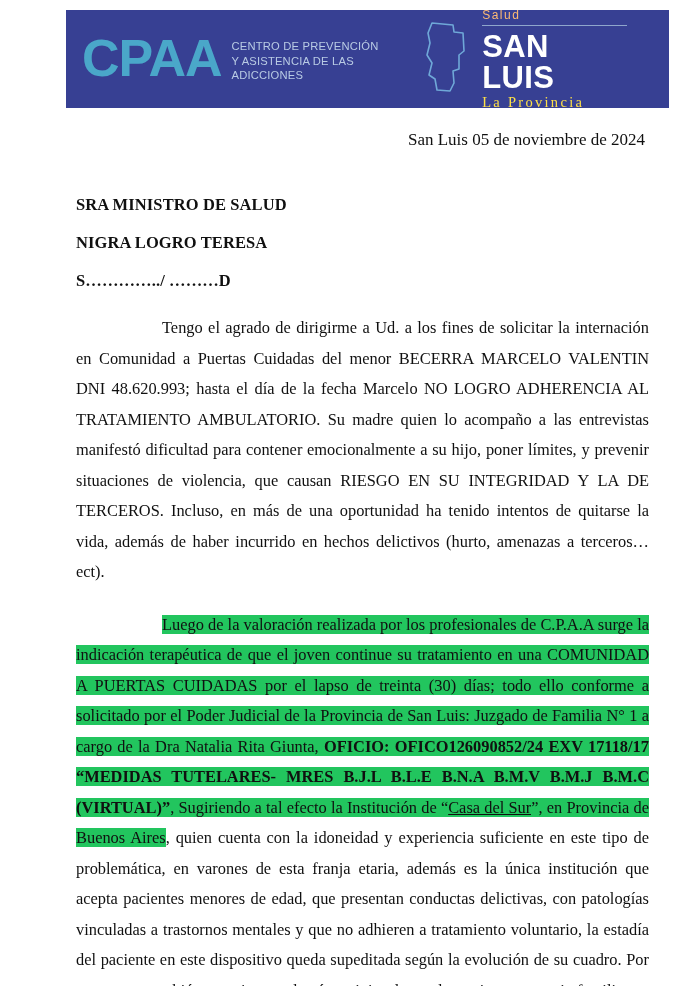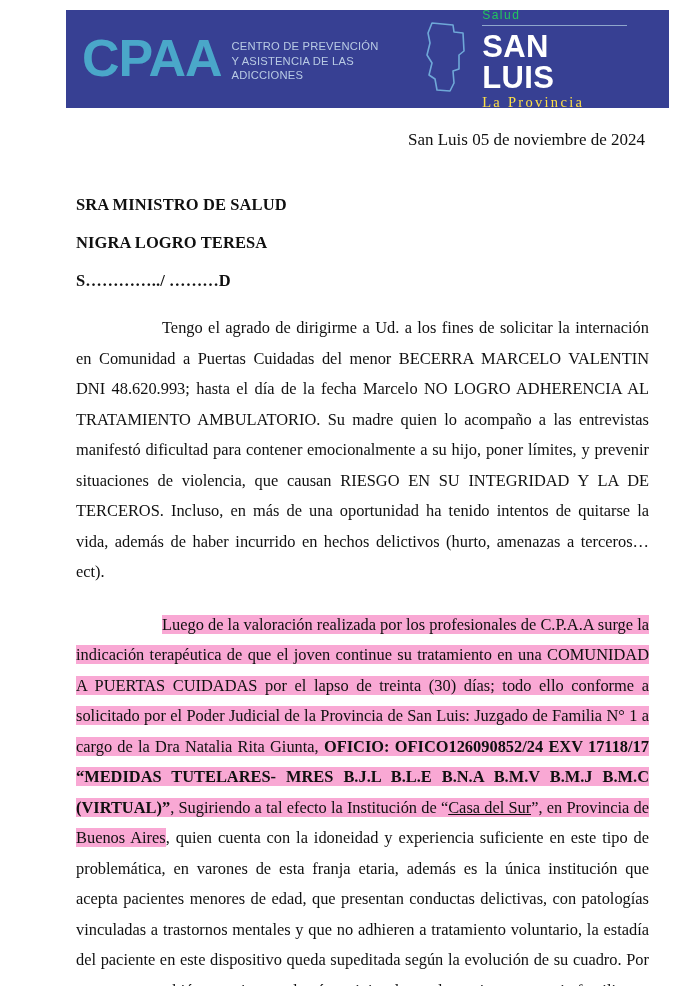--- a/index.html
+++ b/index.html
@@ -57,21 +57,21 @@
     align-items: center;
     gap: 13px;
     padding-right: 28px;
   }
   .province-shape { display: block; }
   .gov-block { line-height: 1; }
   .gov-salud {
     font-family: "Liberation Sans", sans-serif;
     font-size: 12px;
     letter-spacing: 1.5px;
-    color: #22c55e;
+    color: #fdba74;
     padding-bottom: 4px;
   }
   .gov-rule {
     height: 1px;
     background: #8fa6cc;
     margin-bottom: 5px;
   }
   .gov-name {
     font-family: "Liberation Sans", sans-serif;
     font-weight: 700;
@@ -110,21 +110,21 @@
   .para {
     margin-top: 22px;
     font-size: 16.4px;
     line-height: 1.86;
     text-align: justify;
     text-justify: inter-word;
     hyphens: none;
   }
   .indent { display: inline-block; width: 86px; }
 
-  .hl { background: #f9a8d4; }
+  .hl { background: #22c55e; }
   .b  { font-weight: 700; }
   .u  { text-decoration: underline; }
 </style>
 </head>
 <body>
 
 <div class="letterhead">
 
   <div class="brand-left">
     <div class="brand-acronym">CPAA</div>

